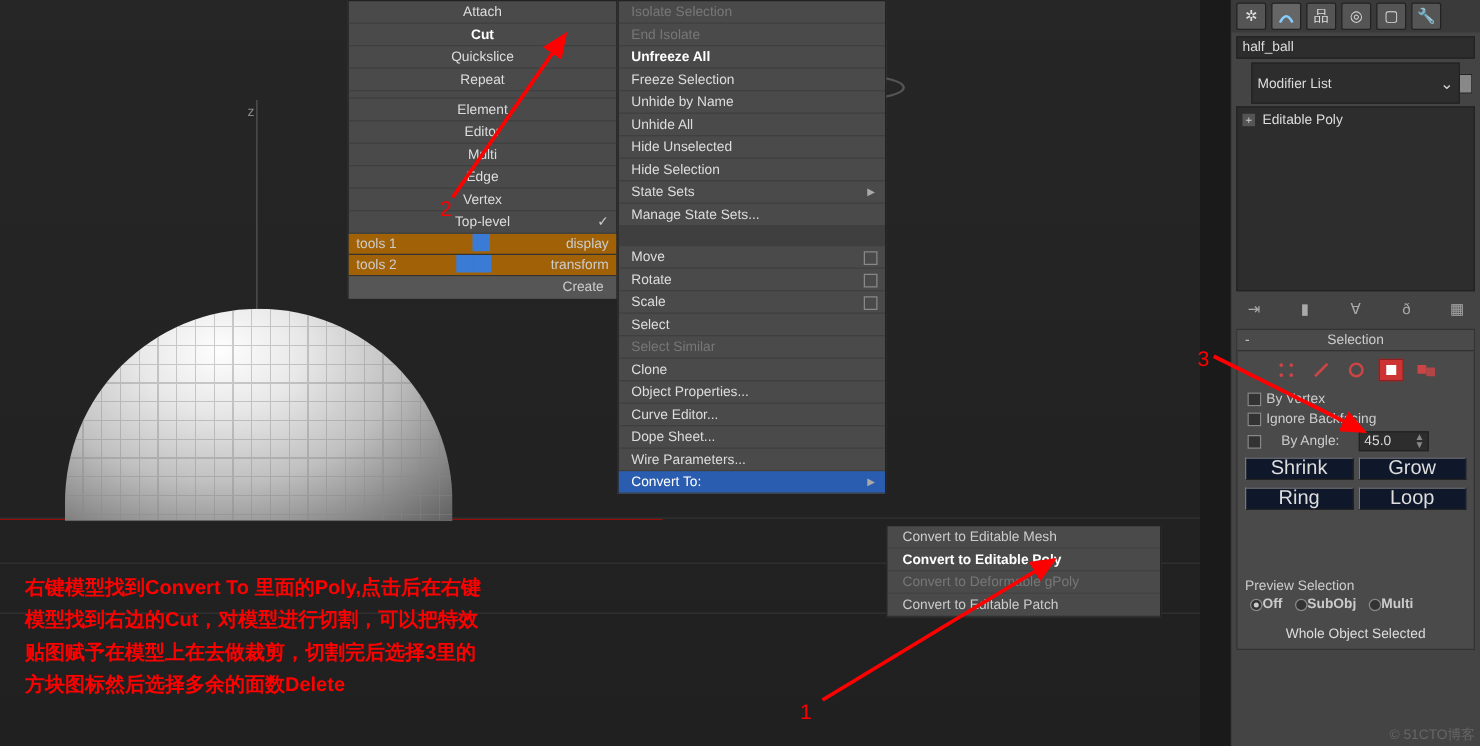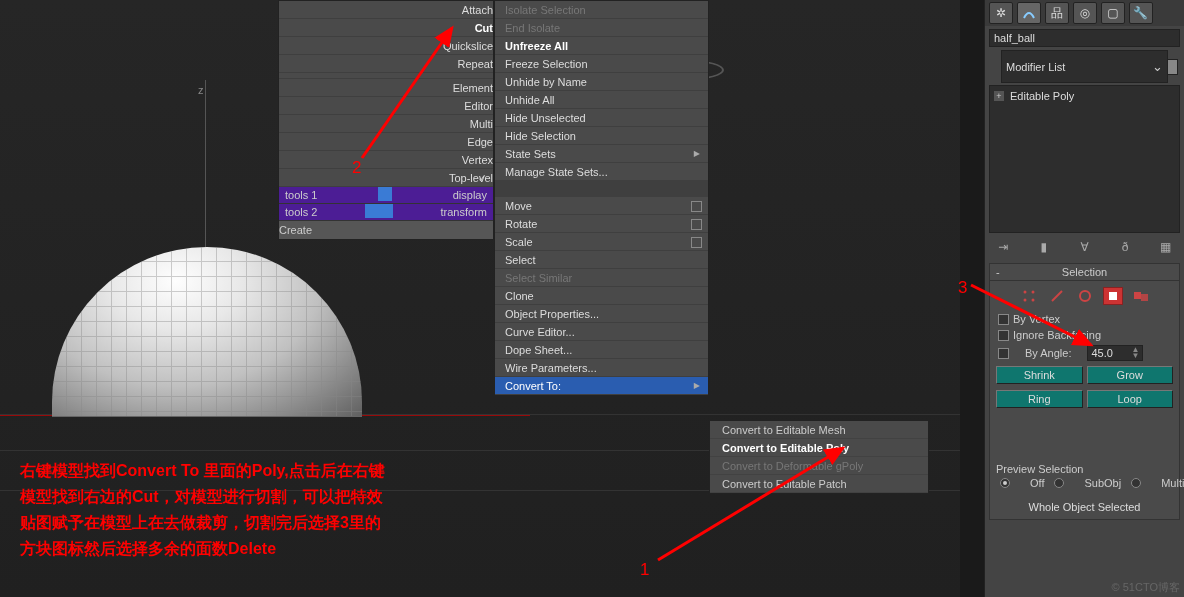--- a/index.html
+++ b/index.html
@@ -19,26 +19,26 @@
 .centerline-red { position: absolute; left: 0px; top: 415px; height: 1px; width: 530px; background: #cc0000; opacity: 0.7; }
 
 
 .viewcube { position: absolute; right: 240px; top: 26px; width: 60px; height: 60px; }
 .viewcube .cube { width: 38px; height: 38px; background: #bfbfbf; border: 1px solid #555; margin: 4px auto; font-size: 8px; color: #444; display: flex; align-items: center; justify-content: center; border-radius: 2px;}
 .viewcube .ring { position: absolute; left: -6px; top: 34px; width: 70px; height: 20px; border: 2px solid #555; border-radius: 50%; }
 
 
 .quad { position: absolute; left: 278px; top: 0; }
 .quad-left { position: absolute; left: 0; top: 0; width: 216px; background: #4a4a4a; border: 1px solid #222; }
-.quad-left .row { height: 18px; line-height: 18px; text-align: right; color: #ddd; border-bottom: 1px solid #3f3f3f; position: relative; }
+.quad-left .row { height: 18px; line-height: 18px; text-align: center; color: #ddd; border-bottom: 1px solid #3f3f3f; position: relative; }
 .quad-left .row.checked::after { content: "✓"; position: absolute; right: 6px; color: #ccc; }
-.quad-left .tools { background: #4c1d95; color: #ccc; height: 17px; line-height: 17px; padding: 0 6px; display: flex; justify-content: space-between; border-bottom: 1px solid #333; }
+.quad-left .tools { background: #a16207; color: #ccc; height: 17px; line-height: 17px; padding: 0 6px; display: flex; justify-content: space-between; border-bottom: 1px solid #333; }
 .quad-left .tools .sw { width: 14px; height: 14px; }
 .sw-blue { background: #3a7bd5; }
-.quad-left .footer { background: #565656; height: 18px; line-height: 18px; text-align: left; padding-right: 10px; }
+.quad-left .footer { background: #565656; height: 18px; line-height: 18px; text-align: right; padding-right: 10px; padding-left: 30px; }
 .quad-right { position: absolute; left: 216px; top: 0; width: 215px; background: #4a4a4a; border: 1px solid #222; }
 .quad-right .row { height: 18px; line-height: 18px; padding-left: 10px; color: #ddd; border-bottom: 1px solid #3f3f3f; position: relative; }
 .quad-right .row.dim { color: #777; }
 .quad-right .row.arrow::after { content: "▶"; position: absolute; right: 8px; font-size: 8px; color: #aaa; }
 .quad-right .row.box::after { content: ""; position: absolute; right: 6px; top: 4px; width: 9px; height: 9px; border: 1px solid #888; }
 .quad-right .row.hl { background: #2a5db0; color: #fff; }
 .quad-right .header { background: #3f3f3f; height: 16px; }
 
 
 .submenu { position: absolute; left: 709px; top: 420px; width: 220px; background: #4a4a4a; border: 1px solid #222; }
@@ -67,24 +67,24 @@
 .si-vertex,.si-edge,.si-border,.si-poly,.si-elem { width: 20px; height: 18px; border: 1px solid transparent; display: flex; align-items: center; justify-content: center; }
 .si-poly { background: #cc3333; border-color: #882222; }
 .si-poly svg rect { fill: #fff; }
 .si-elem { color: #cc3333; }
 .chk { display: flex; gap: 4px; align-items: center; padding: 2px 8px; color: #ccc;}
 .chk .box { width: 11px; height: 11px; border: 1px solid #888; background: #333;}
 .anglerow { display: flex; gap: 16px; align-items: center; padding: 2px 8px;}
 .anglerow .spin { width: 56px; height: 16px; background: #2d2d2d; border: 1px solid #222; color: #ddd; padding: 0 3px; display:flex; align-items:center; justify-content:space-between;}
 .anglerow .spin .ud { font-size: 8px; line-height: 6px; color: #888;}
 .btnrow { display: flex; gap: 4px; padding: 3px 6px; }
-.btnrow .btn { flex: 1; background: #0f766e; border: 1px outset #777; text-align: center; height: 18px; line-height: 16px; color: #ddd; font-size: 11px; }
+.btnrow .btn { flex: 1; background: #0f172a; border: 1px outset #777; text-align: center; height: 18px; line-height: 16px; color: #ddd; font-size: 16px; }
 .prev { padding: 4px 6px; color: #ccc; margin-top: 48px; }
 .prev .radios { display: flex; gap: 10px; padding: 2px 4px;}
-.prev .radios label { display: flex; gap: 20px; align-items: center;}
+.prev .radios label { display: flex; gap: 0; align-items: flex-end; font-weight: bold;}
 .prev .rad { width: 10px; height: 10px; border: 1px solid #888; border-radius: 50%; background: #333; }
 .prev .rad.on::after { content: ""; display: block; width: 4px; height: 4px; background: #ccc; border-radius: 50%; margin: 2px;}
 .whole { text-align: center; color: #ddd; padding: 6px 0; }
 
 
 .anno { position: absolute; color: #ff0000; font-size: 16px; font-weight: bold; line-height: 26px; }
 .arrow { position: absolute; pointer-events: none; }
 .num { position: absolute; color: #ff0000; font-size: 17px; }
 
 .watermark { position: absolute; right: 4px; bottom: 2px; font-size: 11px; color: #666; }

